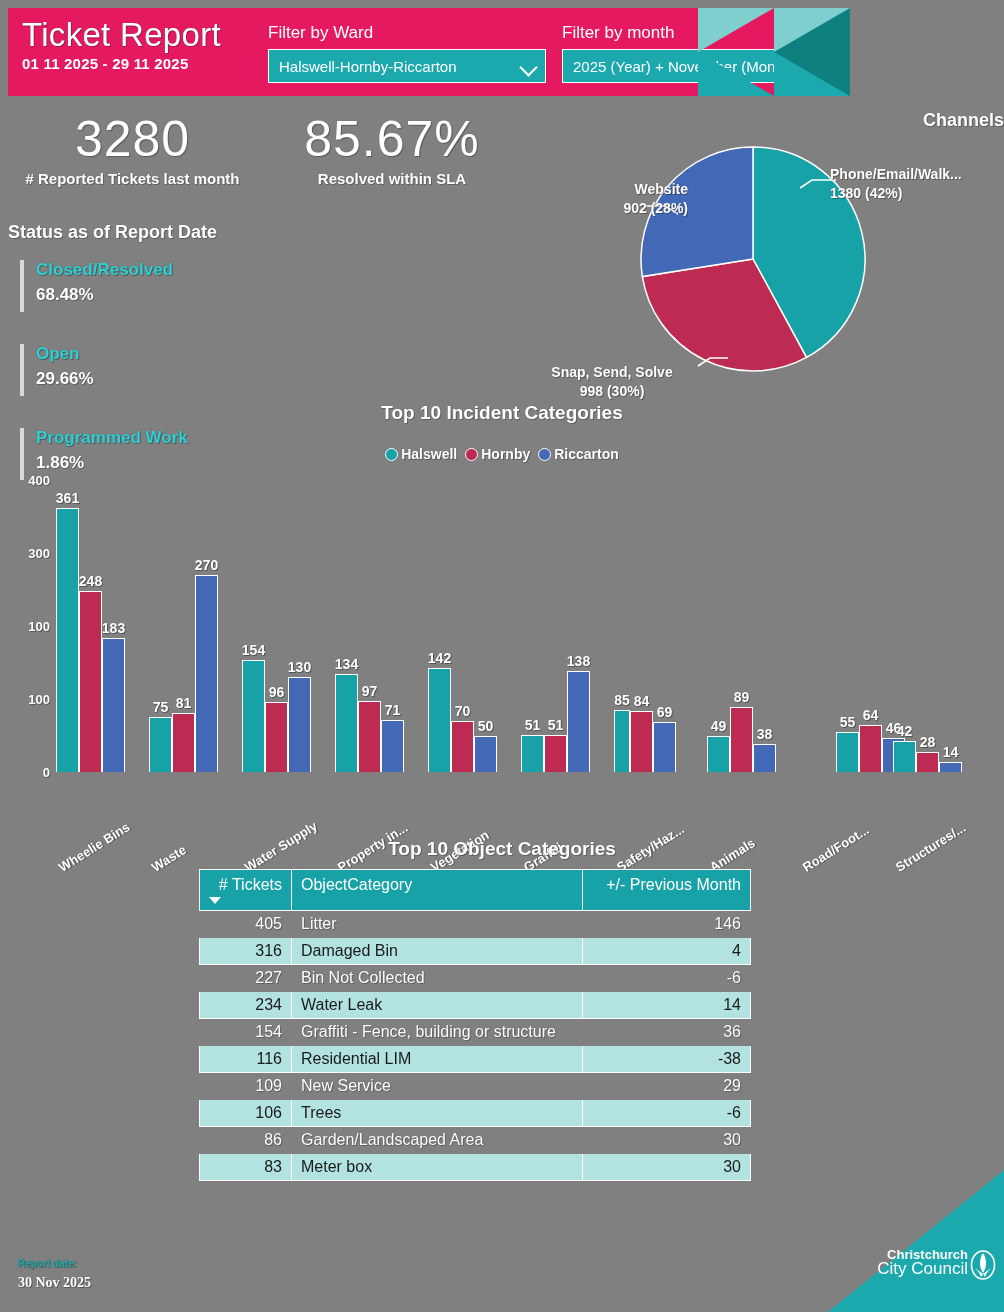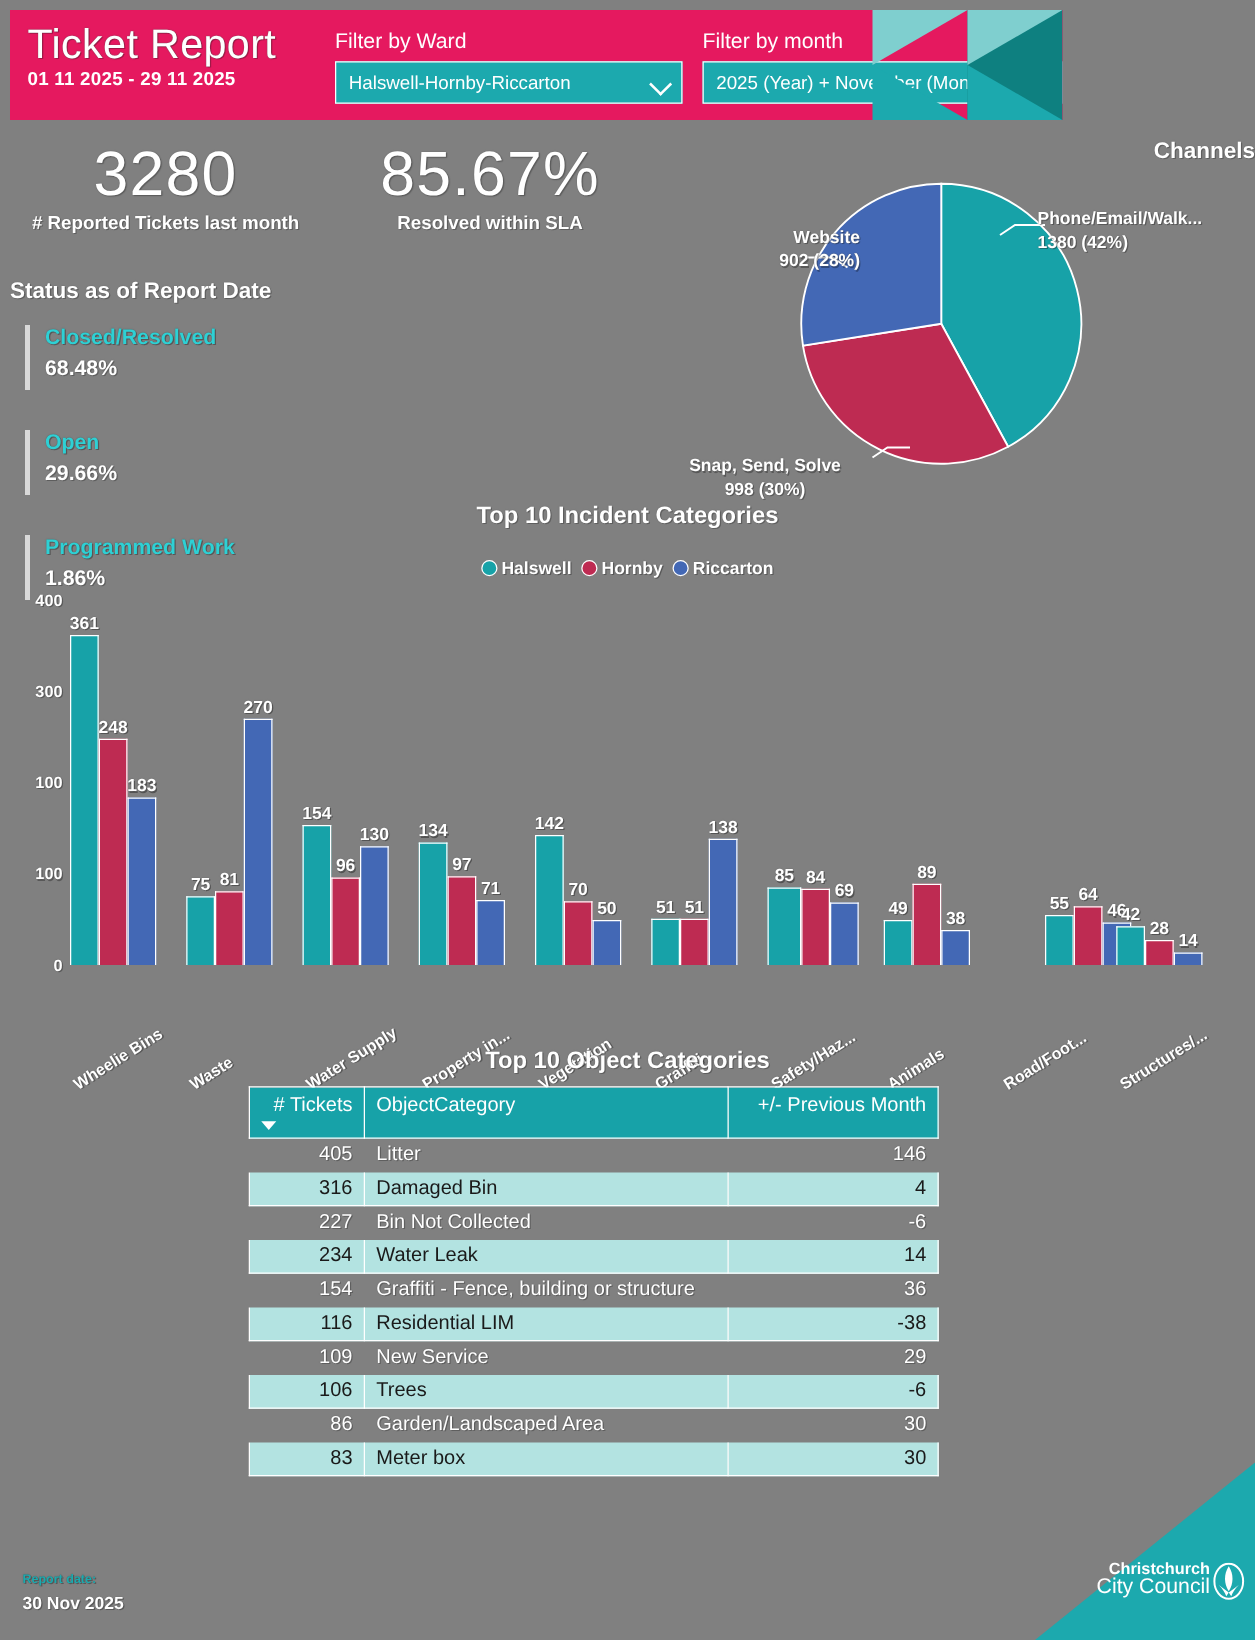--- a/index.html
+++ b/index.html
@@ -136,21 +136,21 @@
   .tbl td.num { text-align: right; width: 92px; white-space: nowrap; }
   .tbl td.delta { text-align: right; width: 168px; white-space: nowrap; }
   .sort-caret { display:block; width:0;height:0;border-left:6px solid transparent;
     border-right:6px solid transparent;border-top:7px solid #ffffff; margin-top:3px; }
 
   
   .report-date { position: absolute; left: 18px; top: 1254px; }
   .rd-label { font-size: 10px; color: #1CA9AE; font-weight: 700; line-height: 19px;
     text-shadow: 0 0 1px #4a4a4a, 1px 1px 0 rgba(0,0,0,.3); }
   .rd-val { font-size: 14px; color: #ffffff; font-weight: 700; line-height: 19px;
-    text-shadow: 0 0 1px #5a5a5a, 1px 1px 0 rgba(0,0,0,.3); }
+    text-shadow: 0 0 1px #5a5a5a, 1px 1px 0 rgba(0,0,0,.3); font-family: Liberation Serif, serif; }
   .logo-wrap { position: absolute; right: 0; bottom: 0; width: 176px; height: 142px; overflow: hidden; }
   .logo-tri { position: absolute; right: 0; bottom: 0; width: 0; height: 0;
     border-bottom: 142px solid #1CA9AE; border-left: 176px solid transparent; }
   .logo-txt { position: absolute; right: 36px; bottom: 36px; text-align: right; line-height: 14px; }
   .logo-l1 { font-size: 13px; color: #ffffff; font-weight: 700; }
   .logo-l2 { font-size: 17px; color: #ffffff; }
   .logo-mark { position: absolute; right: 8px; bottom: 32px; }
 </style>
 </head>
 <body>
@@ -329,21 +329,21 @@
           </div>
           <div class="bar" style="width: 23px; height: 37.23px; background: rgb(190, 43, 82);">
             <span class="vlab">51</span>
           </div>
           <div class="bar" style="width: 23px; height: 100.74px; background: rgb(67, 104, 181);">
             <span class="vlab">138</span>
           </div>
         </div>
         <div class="xlab" style="left: 463px;">Graffiti</div>
         <div class="group" style="left: 556px;">
-          <div class="bar" style="width: 27px; height: 62.05px; background: rgb(23, 162, 168);">
+          <div class="bar" style="width: 16px; height: 62.05px; background: rgb(23, 162, 168);">
             <span class="vlab">85</span>
           </div>
           <div class="bar" style="width: 23px; height: 61.32px; background: rgb(190, 43, 82);">
             <span class="vlab">84</span>
           </div>
           <div class="bar" style="width: 23px; height: 50.37px; background: rgb(67, 104, 181);">
             <span class="vlab">69</span>
           </div>
         </div>
         <div class="xlab" style="left: 556px;">Safety/Haz...</div>

